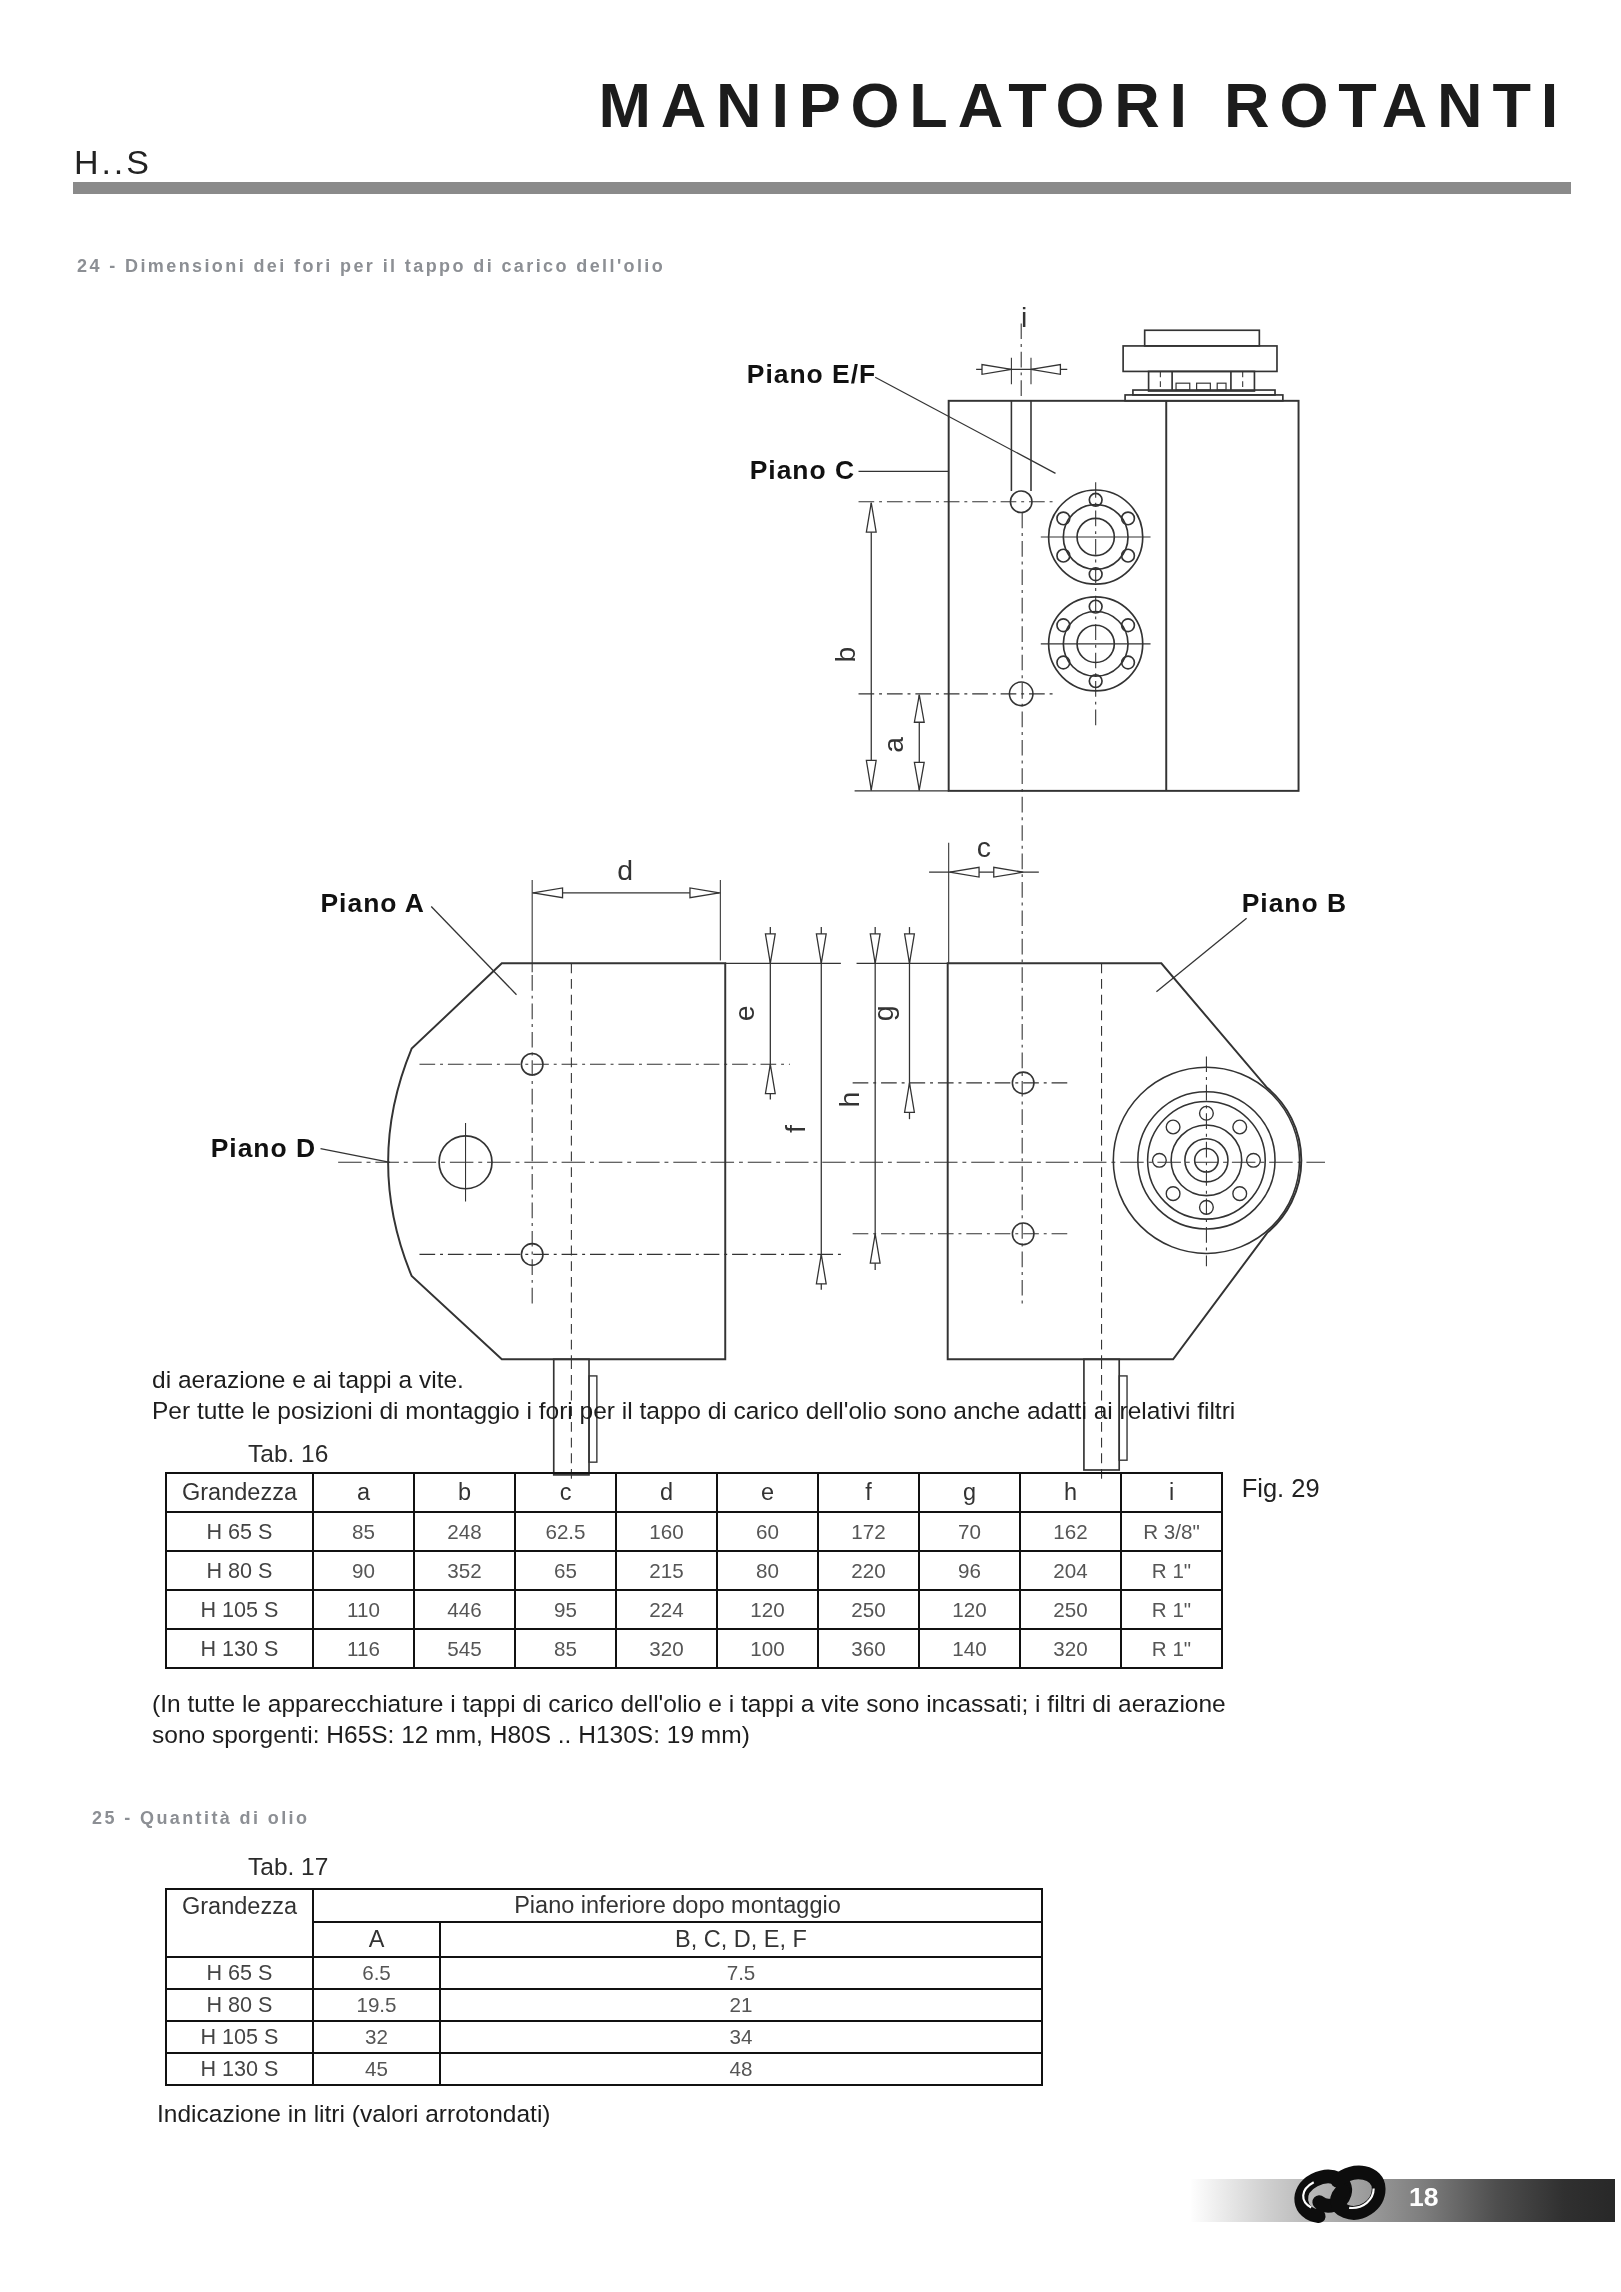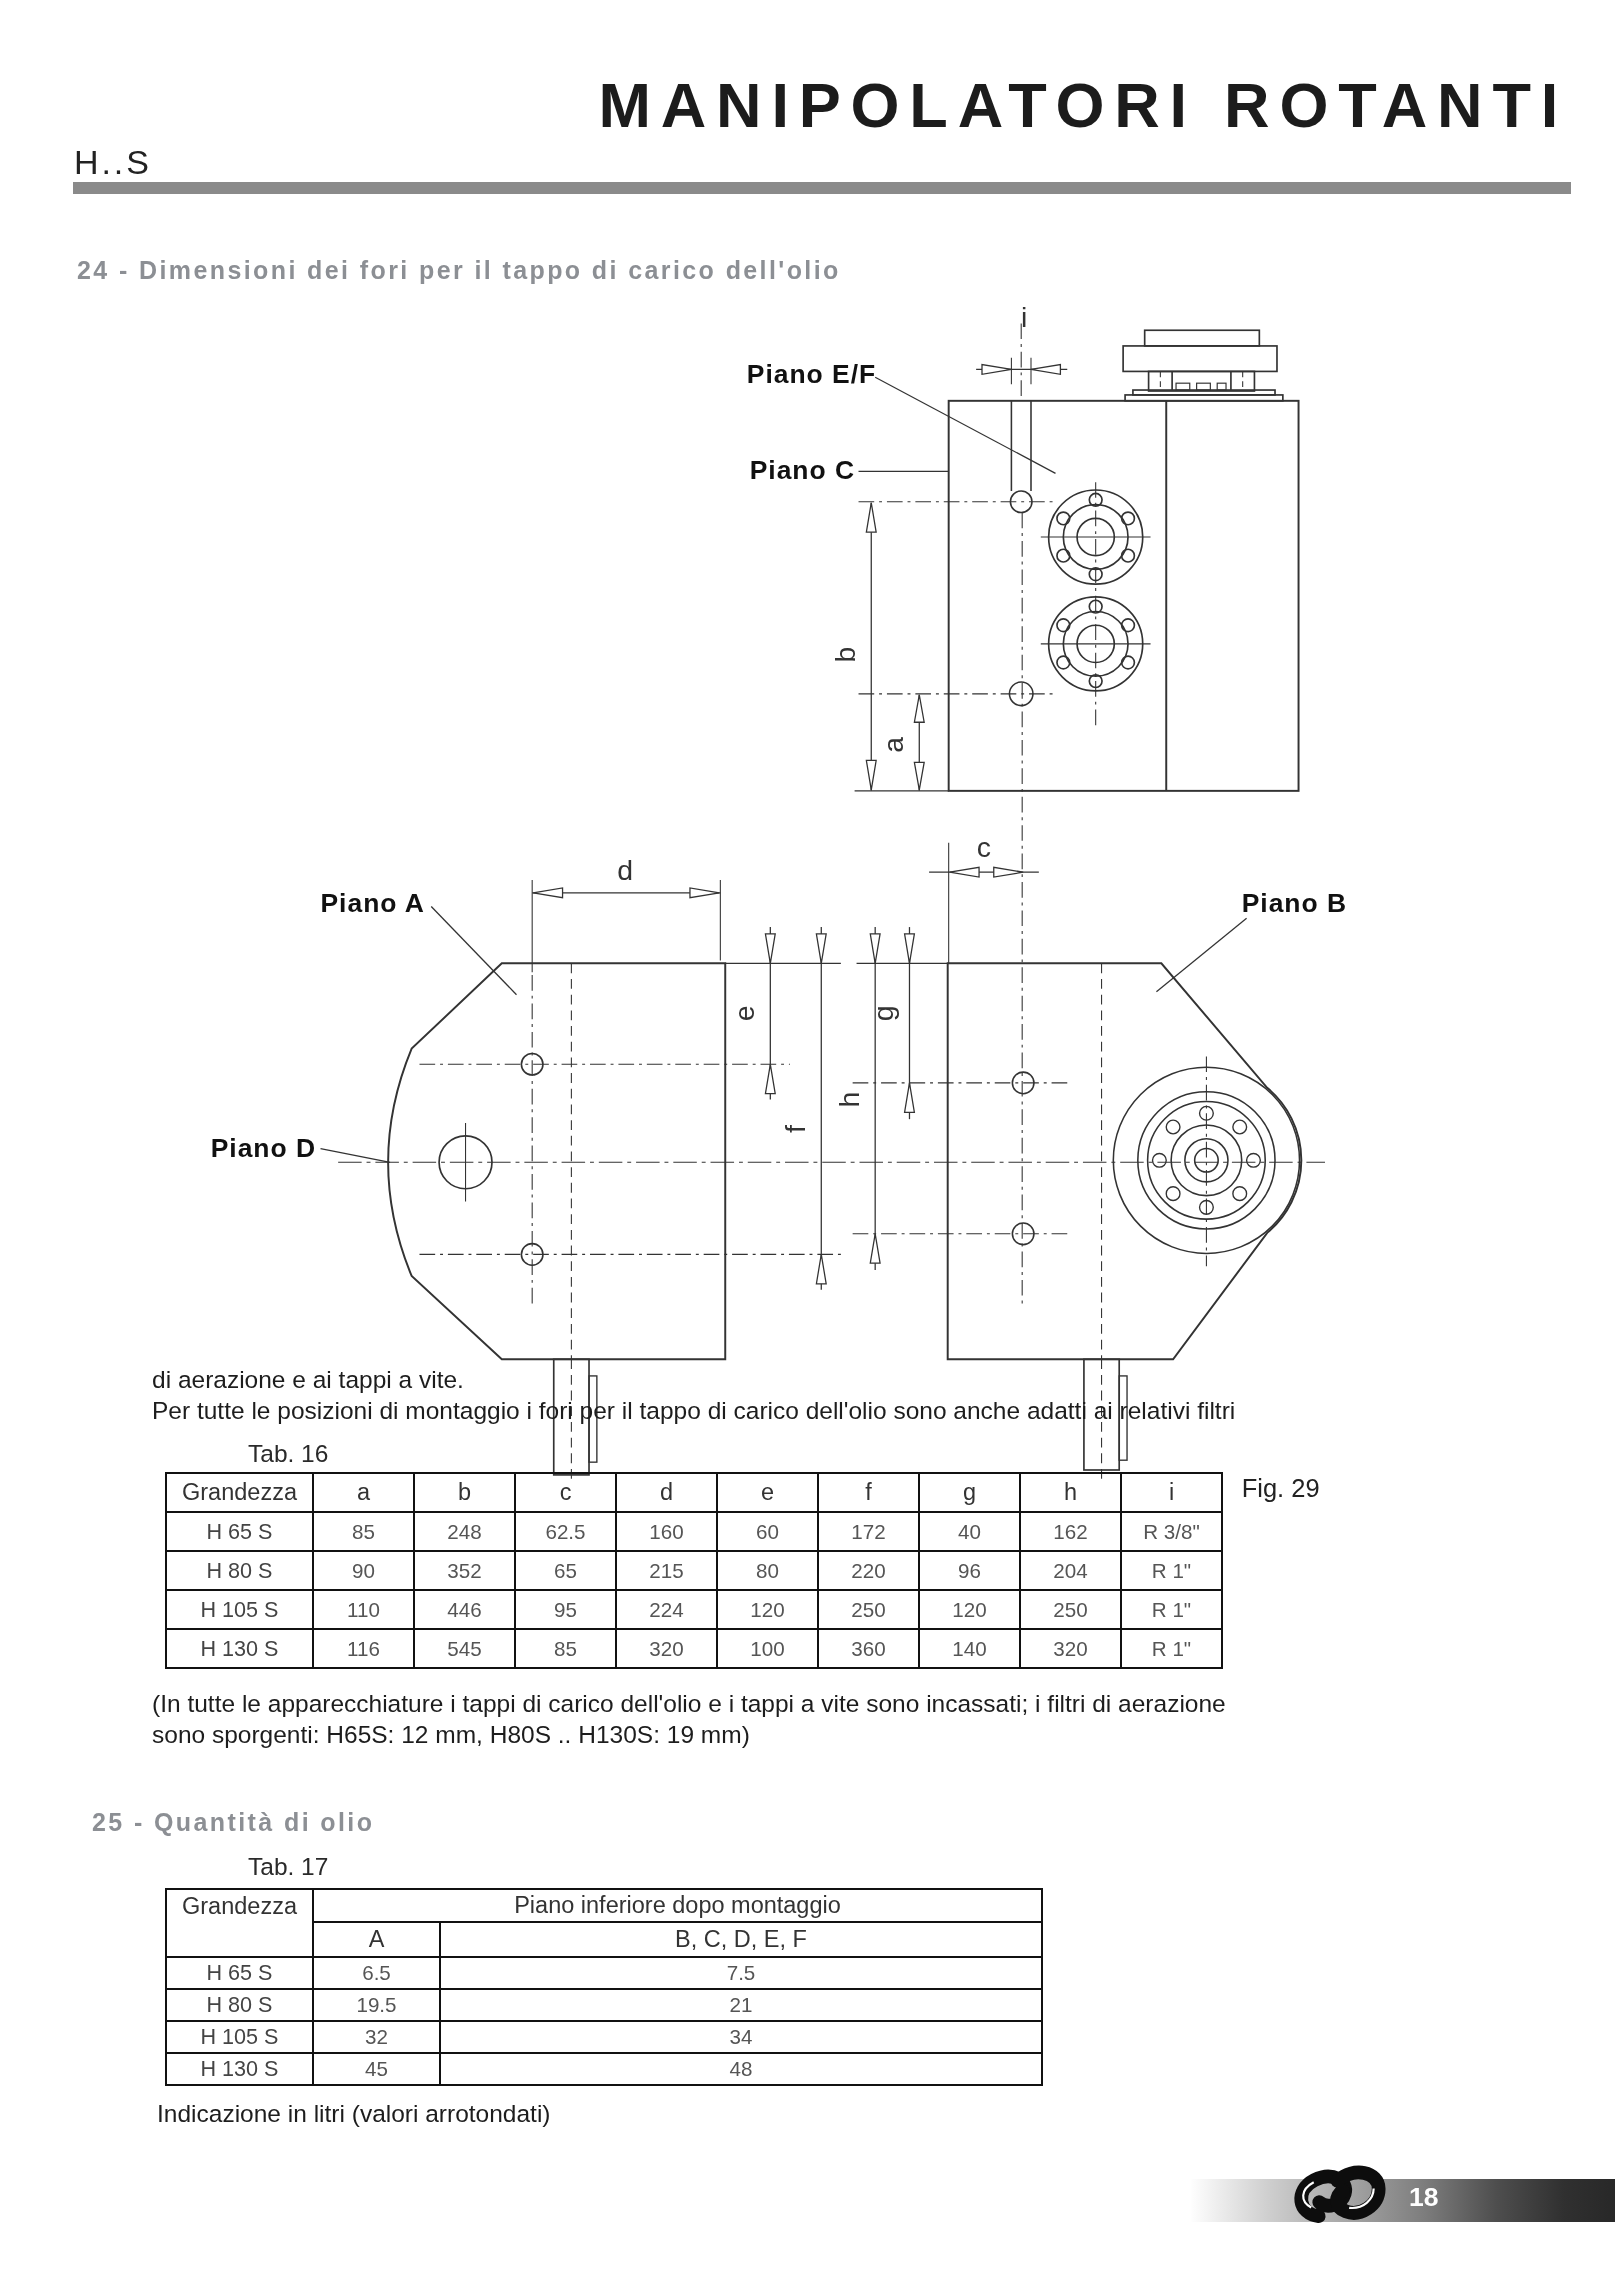--- a/index.html
+++ b/index.html
@@ -6,21 +6,21 @@
   #page{
     position:relative;width:1621px;height:2293px;background:#ffffff;
     font-family:"Liberation Sans","DejaVu Sans",sans-serif;overflow:hidden;
   }
   .abs{position:absolute;}
   
   #hs-code{left:74px;top:143px;font-size:34px;font-weight:400;letter-spacing:2.9px;color:#222;}
   #main-title{right:53px;top:69px;font-size:63px;font-weight:700;letter-spacing:9.8px;color:#1c1c1c;white-space:nowrap;}
   #header-rule{left:73px;top:182px;width:1498px;height:11.8px;background:#8a8a8a;}
   
-  .sec-heading{font-size:25px;font-weight:700;letter-spacing:2.4px;color:#8c8f94;white-space:nowrap;text-align:right;}
+  .sec-heading{font-size:18px;font-weight:700;letter-spacing:2.4px;color:#8c8f94;white-space:nowrap;text-align:right;}
   #sec24{left:77px;top:256px;}
   #sec25{left:92px;top:1808px;}
   
   .bodyline{font-size:24.5px;color:#1d1d1d;white-space:nowrap;line-height:31px;}
   #para1{left:152px;top:1364px;}
   #para2{left:152px;top:1688px;}
   .tab-label{font-size:24.5px;color:#2a2a2a;}
   #tab16-label{left:248px;top:1440px;}
   #tab17-label{left:248px;top:1853px;}
   #note-litri{left:157px;top:2100px;font-size:24.5px;color:#1d1d1d;}
@@ -275,21 +275,21 @@
       <th>i</th>
     </tr>
     <tr>
       <td class="rowlabel">H 65 S</td>
       <td>85</td>
       <td>248</td>
       <td>62.5</td>
       <td>160</td>
       <td>60</td>
       <td>172</td>
-      <td>40</td>
+      <td>70</td>
       <td>162</td>
       <td>R 3/8"</td>
     </tr>
     <tr>
       <td class="rowlabel">H 80 S</td>
       <td>90</td>
       <td>352</td>
       <td>65</td>
       <td>215</td>
       <td>80</td>

